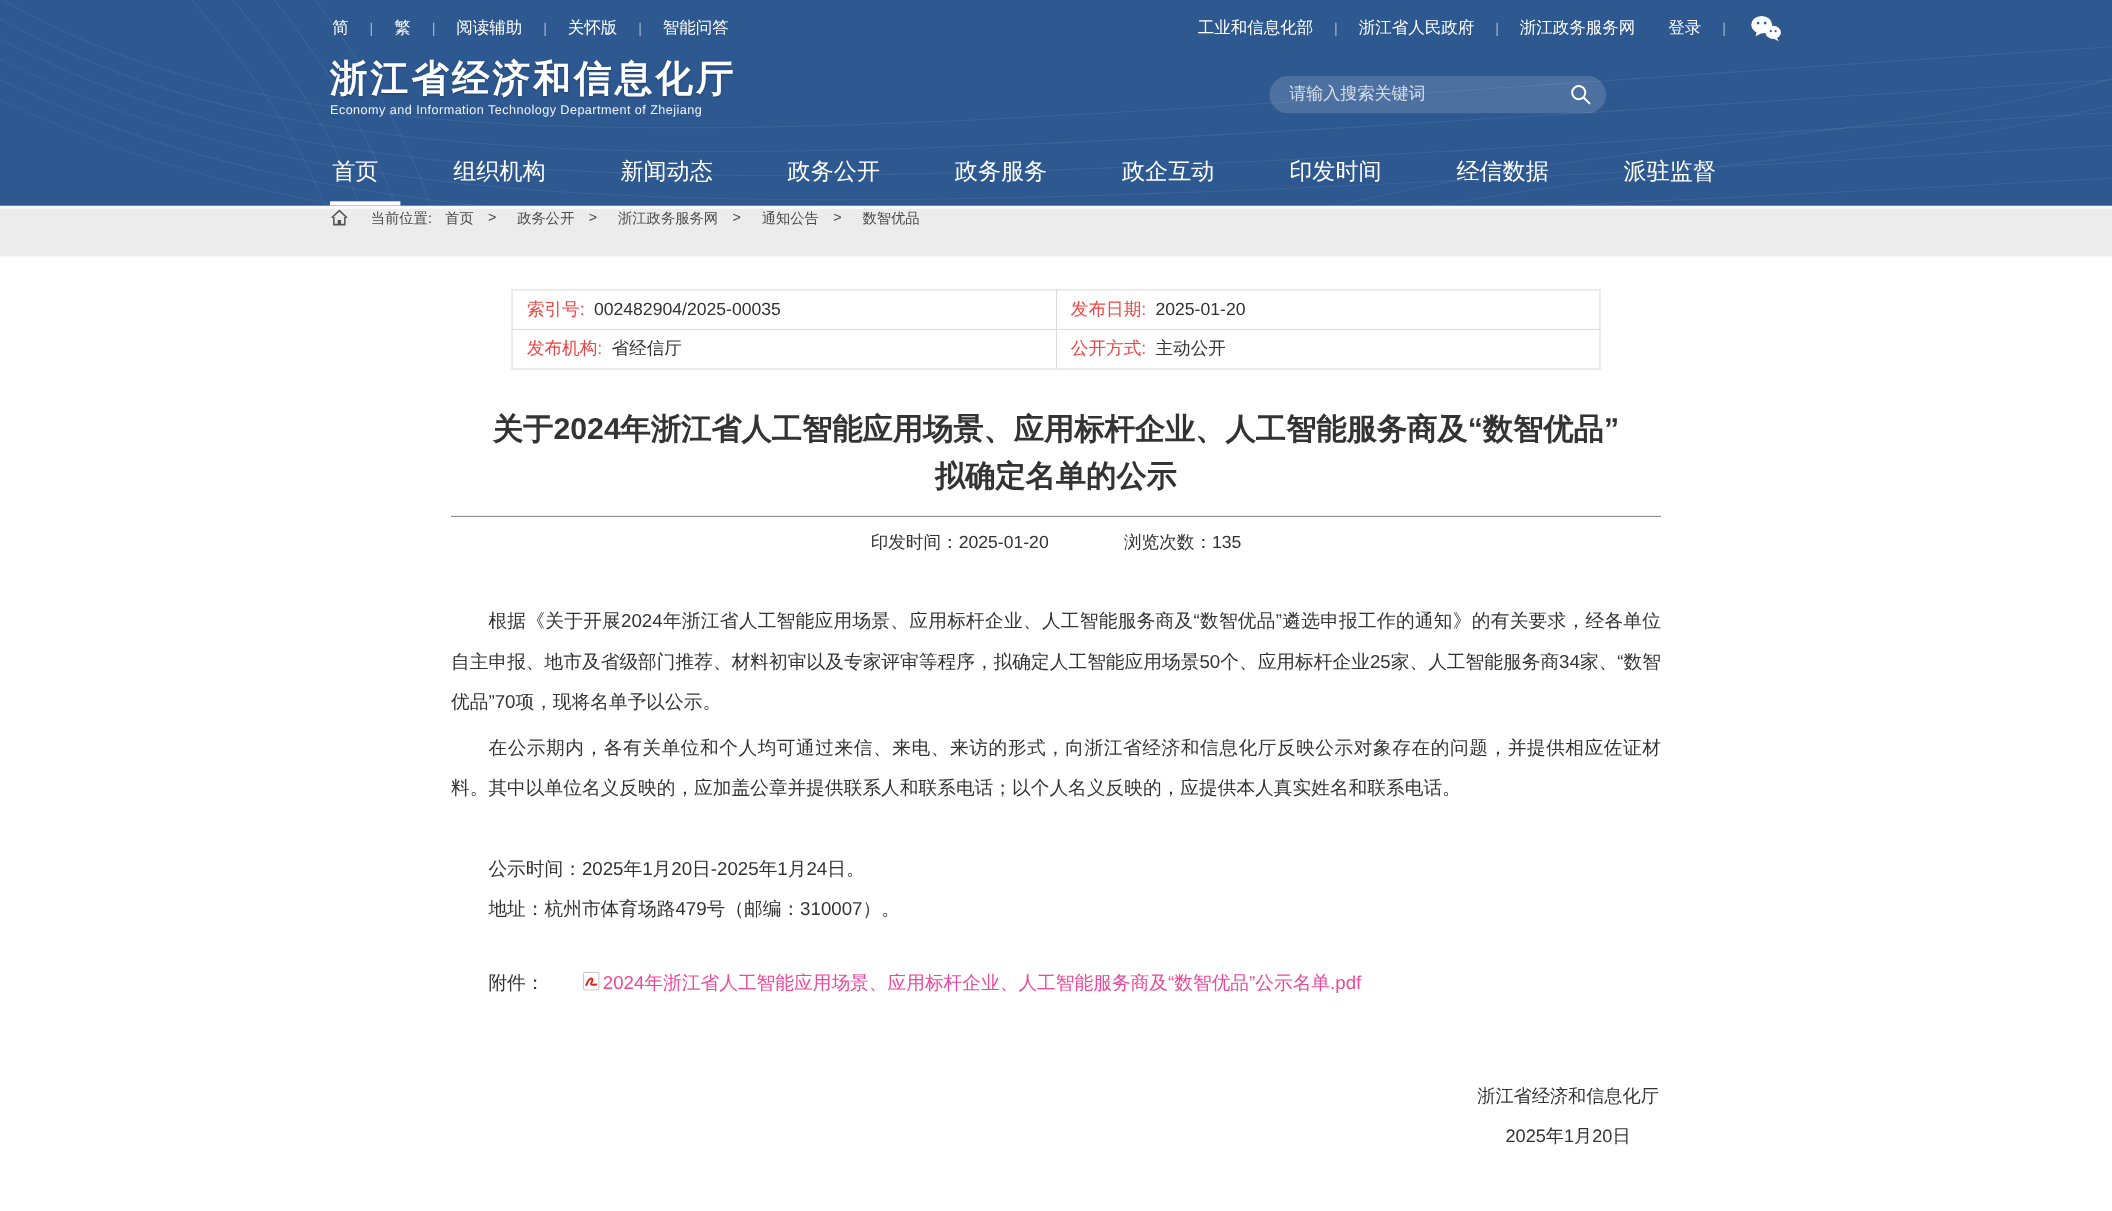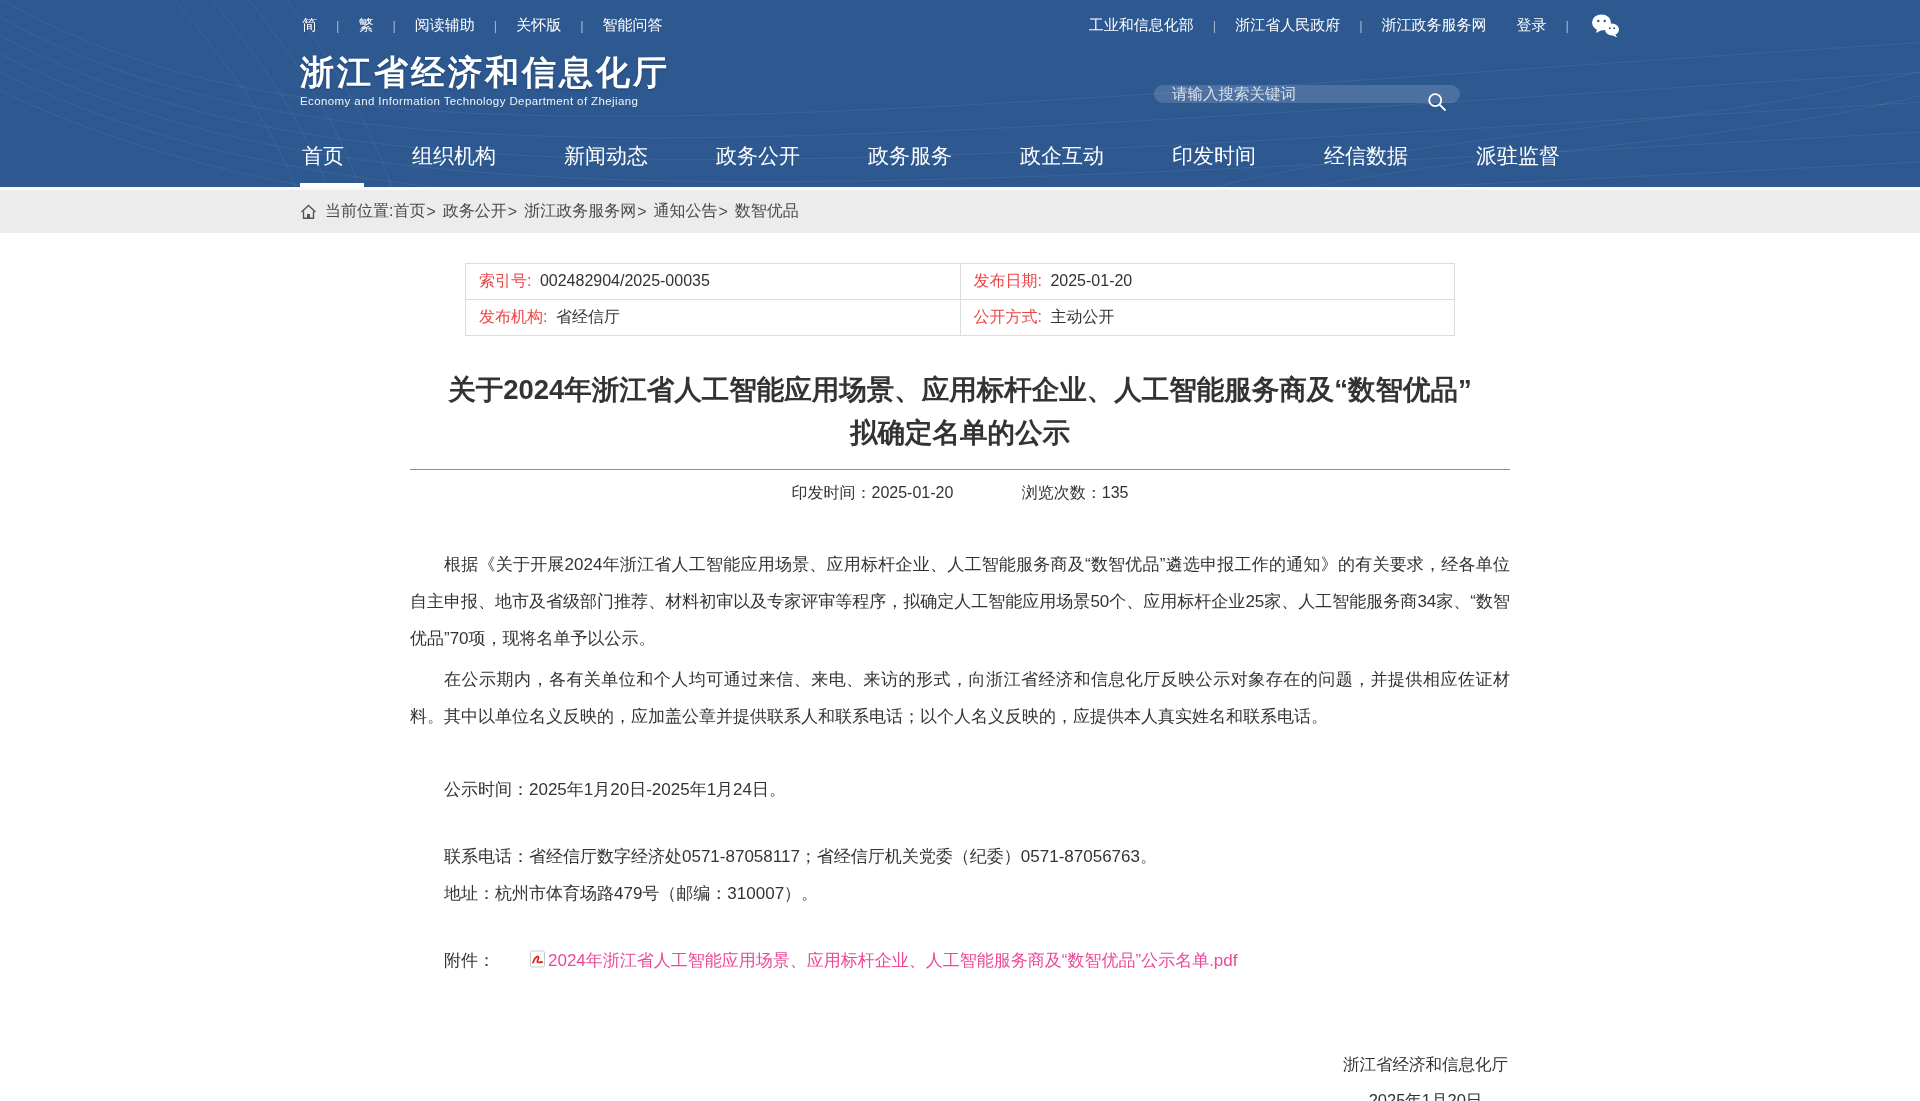--- a/index.html
+++ b/index.html
@@ -17,36 +17,36 @@
   .pipe { color: rgba(255,255,255,0.55); margin: 0 17px; font-size: 13px; }
   .gap { width: 26px; }
   .wechat-wrap { margin-left: 4px; display: inline-flex; align-items: center; cursor: pointer; }
 
   .logo-row { position: relative; margin-top: 15px; height: 62px; }
   .logo-block { display: inline-block; cursor: pointer; }
   .logo-title { font-size: 34px; font-weight: bold; color: #ffffff; letter-spacing: 3px; line-height: 38px;
                 text-shadow: 0 1px 2px rgba(0,0,0,0.25); }
   .logo-subtitle { font-size: 11.5px; font-weight: normal; color: #f0f4fa; letter-spacing: 0.4px; margin-top: 4px; }
 
-  .search-box { position: absolute; top: 32px; right: 160px; width: 306px; height: 18px;
+  .search-box { position: absolute; top: 16px; right: 160px; width: 306px; height: 34px;
                 background: rgba(255,255,255,0.15); border-radius: 17px; }
   .search-input { width: 100%; height: 100%; background: transparent; border: none; outline: none;
                   padding: 0 44px 0 18px; font-size: 15.5px; color: #fff;
                   font-family: "Liberation Sans", "DejaVu Sans", sans-serif; }
   .search-input::placeholder { color: rgba(255,255,255,0.78); }
   .search-btn { position: absolute; right: 13px; top: 7px; width: 20px; height: 20px; cursor: pointer; background: none; border: none; padding: 0; }
 
   .nav-row { position: absolute; bottom: 0; left: 0; width: 1262px; display: flex; justify-content: space-between; }
   .nav-item { position: relative; color: #ffffff; font-size: 21px; text-decoration: none;
               padding: 0 2px 17px 2px; cursor: pointer; white-space: nowrap; }
   .nav-underline { position: absolute; left: 0; bottom: 0; width: 64px; height: 4px; background: #ffffff; }
 
   
   .breadcrumb-bar { height: 46px; background: #ececec; border-top: 3px solid #f8f9fb; }
-  .breadcrumb-inner { width: 1320px; margin: 0 auto; display: flex; align-items: center; height: 100%; font-size: 16px; color: #4a4a4a; }
+  .breadcrumb-inner { width: 1320px; margin: 0 auto; display: flex; height: 100%; font-size: 13px; color: #4a4a4a; gap: 12px; }
   .home-ico { margin-right: 8px; display: inline-flex; }
   .crumb { color: #4a4a4a; text-decoration: none; cursor: pointer; }
   .crumb-label { color: #4a4a4a; }
   .crumb-sep { margin: 0 7px 0 1px; color: #4a4a4a; }
 
   
   .container { width: 1100px; margin: 0 auto; }
 
   .meta-table { width: 990px; margin: 30px auto 0 auto; border-collapse: collapse; font-size: 16px; color: #333; }
   .meta-table td { border: 1px solid #dcdcdc; height: 36px; padding: 0 13px; width: 50%; }
@@ -228,21 +228,20 @@
     </span>
     <span class="block">
       <span>浏览次数：</span><span>135</span>
     </span>
   </div>
 
   <div class="article-body">
     <p class="para">根据《关于开展2024年浙江省人工智能应用场景、应用标杆企业、人工智能服务商及“数智优品”遴选申报工作的通知》的有关要求，经各单位自主申报、地市及省级部门推荐、材料初审以及专家评审等程序，拟确定人工智能应用场景50个、应用标杆企业25家、人工智能服务商34家、“数智优品”70项，现将名单予以公示。</p>
     <p class="para">在公示期内，各有关单位和个人均可通过来信、来电、来访的形式，向浙江省经济和信息化厅反映公示对象存在的问题，并提供相应佐证材料。其中以单位名义反映的，应加盖公章并提供联系人和联系电话；以个人名义反映的，应提供本人真实姓名和联系电话。</p>
     <p class="single-line mt-blank">公示时间：2025年1月20日-2025年1月24日。</p>
-    <p class="single-line mt-blank2">联系电话：省经信厅数字经济处0571-87058117；省经信厅机关党委（纪委）0571-87056763。</p>
     <p class="single-line">地址：杭州市体育场路479号（邮编：310007）。</p>
 
     <div class="attachment-row">
       <span>附件：</span><a class="attach-link"><span class="pdf-ico"><svg width="17" height="18" viewBox="0 0 17 18">
             <rect x="1.5" y="1" width="14" height="16" rx="1.5" fill="#ffffff" stroke="#c9c9c9"></rect>
             <path d="M4 12.5 C 6.5 5.5, 10 5.5, 9.5 8.2 C 9 11, 5.5 13, 13 12" stroke="#e2231a" stroke-width="1.8" fill="none" stroke-linecap="round"></path>
           </svg></span><span>2024年浙江省人工智能应用场景、应用标杆企业、人工智能服务商及“数智优品”公示名单.pdf</span></a>
     </div>
 
     <div class="signature">

